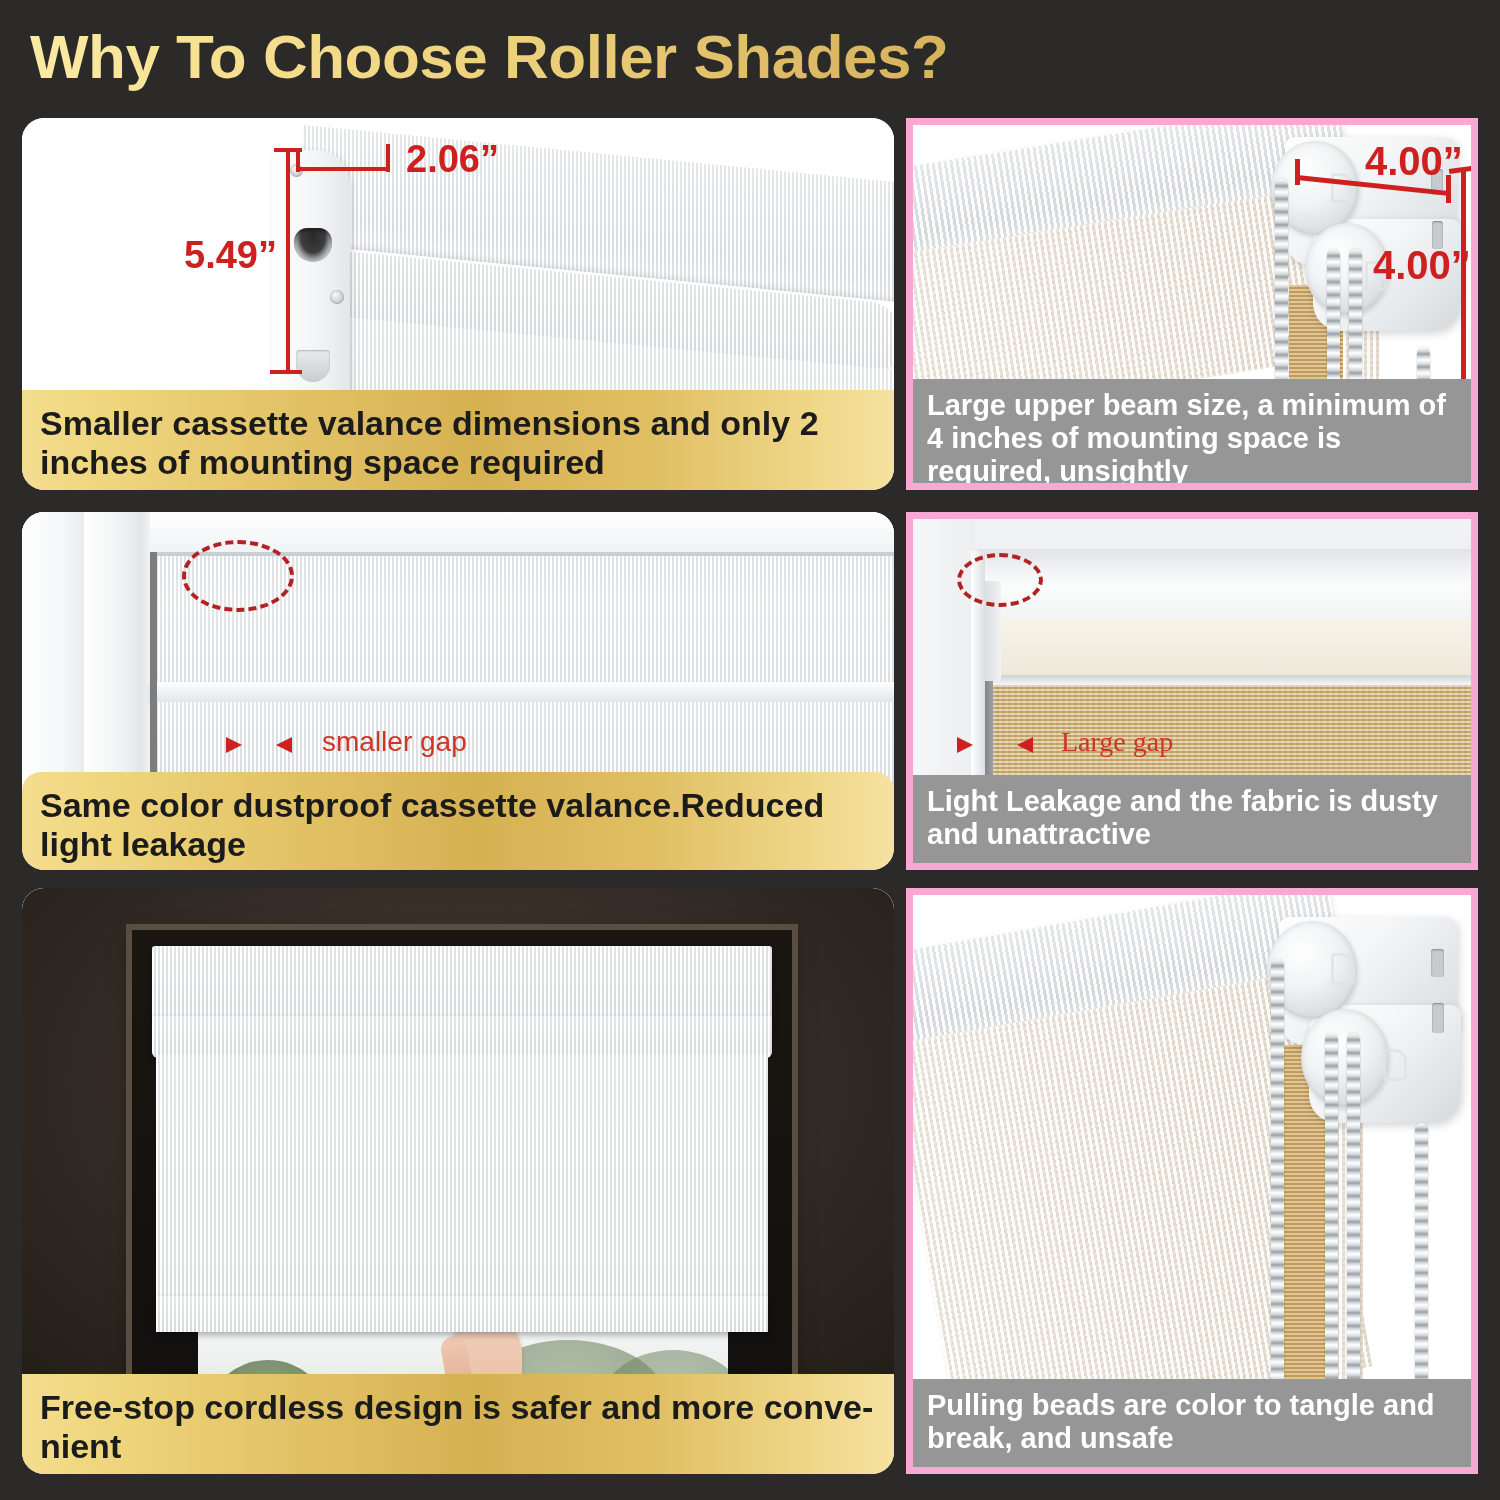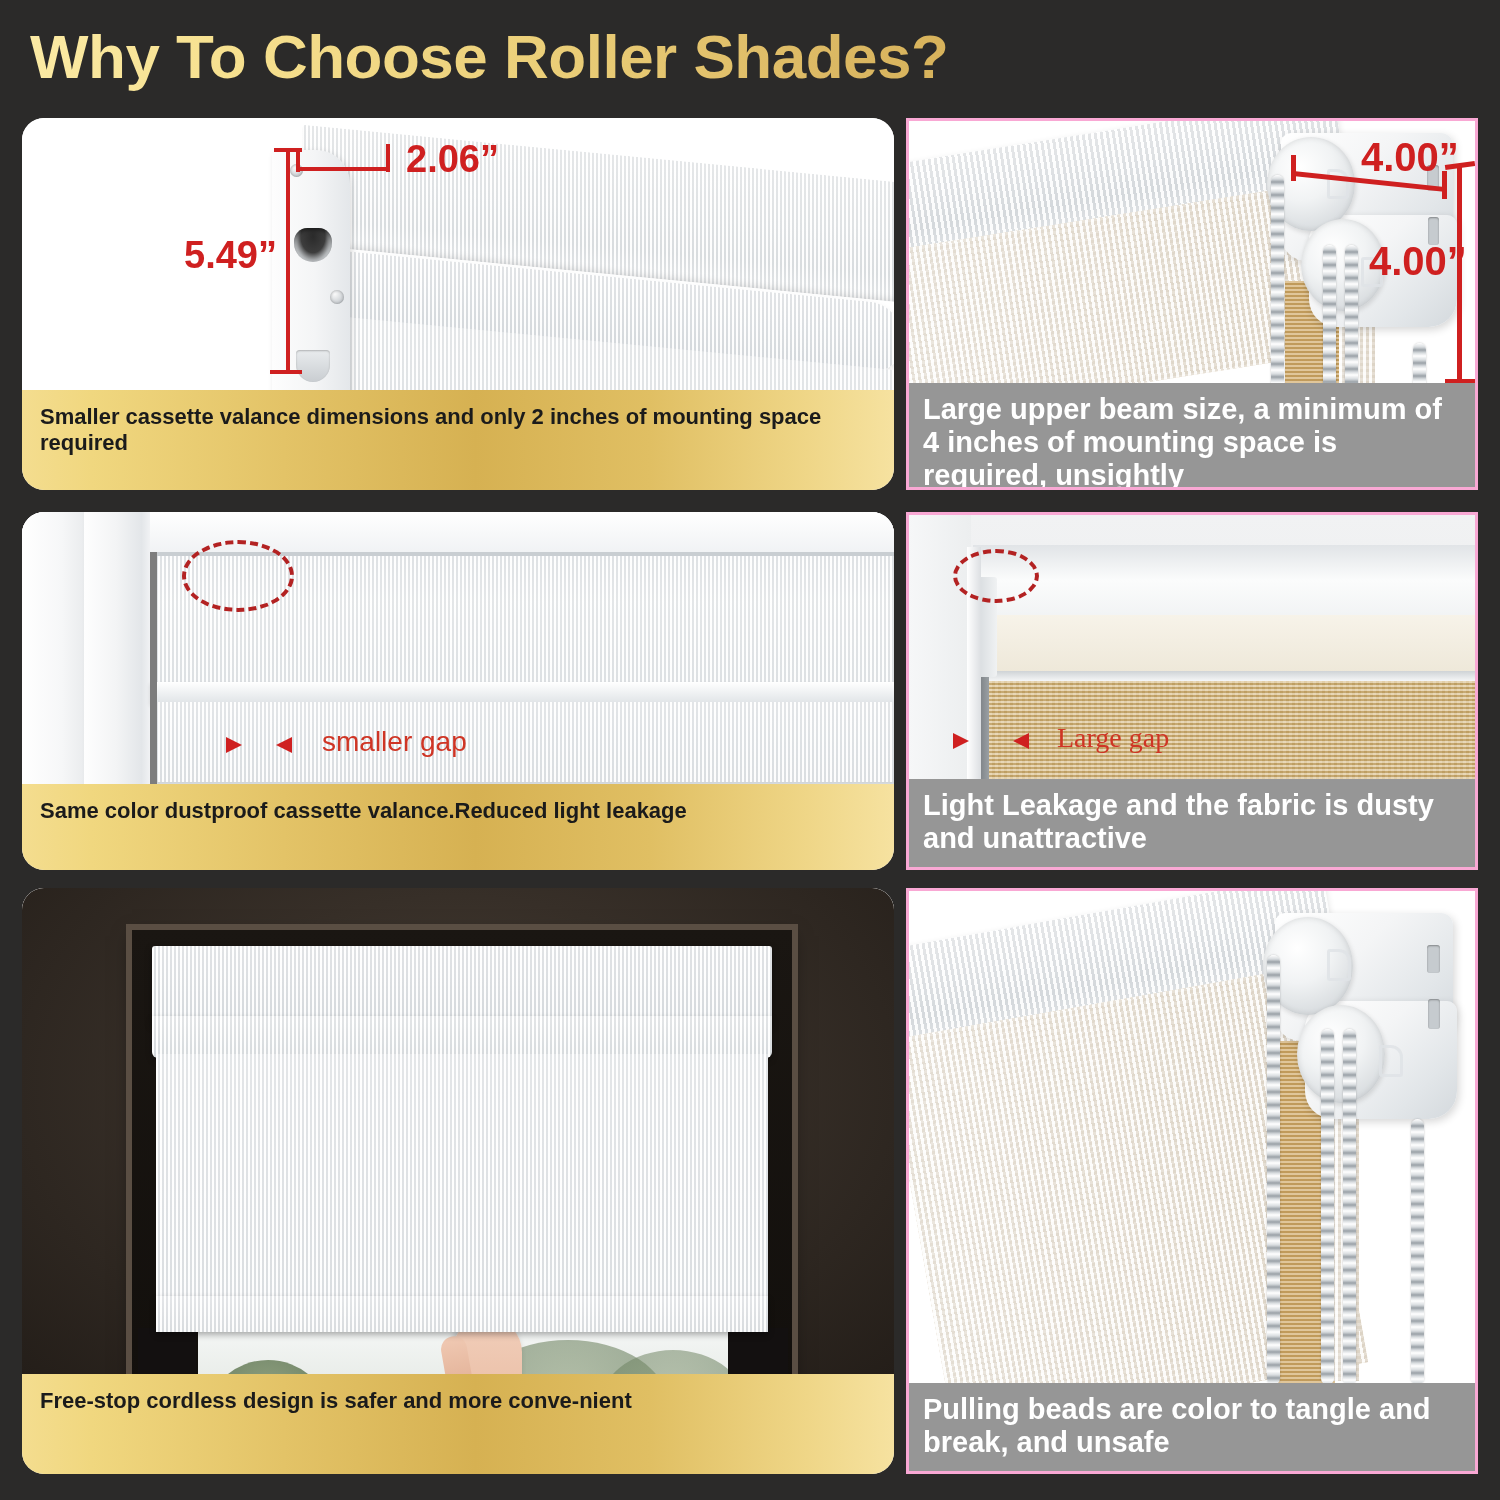--- a/index.html
+++ b/index.html
@@ -33,35 +33,35 @@
     white-space: nowrap;
   }
 
   
   .panel {
     position: absolute;
     overflow: hidden;
     background: #ffffff;
   }
   .panel.rounded { border-radius: 22px; }
-  .panel.squared { border: 3px solid #f9a8d4; }
+  .panel.squared { border: 7px solid #f9a8d4; }
 
   .photo {
     position: absolute;
     left: 0; top: 0; right: 0;
     overflow: hidden;
     background: #fff;
   }
 
   
   .caption {
     position: absolute;
     left: 0; right: 0; bottom: 0;
     padding: 14px 18px 12px 18px;
-    font-size: 22px;
+    font-size: 34px;
     font-weight: bold;
     line-height: 1.16;
   }
   .caption.gold {
     color: #1b1b1b;
     background: linear-gradient(to right,
        #f4dd8f 0%, #f0d77f 8%, #e3c367 30%, #d6b152 52%,
        #e0bf63 72%, #efd687 90%, #f6e2a0 100%);
   }
   .caption.gray {
@@ -441,21 +441,21 @@
 
       <div class="gap-bar" style="left:128px; top:40px; width:7px; height:236px;"></div>
 
       <div class="dashed-ellipse" style="left:160px; top:28px; width:112px; height:72px;"></div>
 
       <div class="arrow-r" style="left:204px; top:225px;"></div>
       <div class="arrow-l" style="left:254px; top:225px;"></div>
       <div class="gap-label" style="left:300px; top:214px;">smaller gap</div>
     </div>
 
-    <div class="caption gold" style="height:86px;">Same color dustproof cassette valance.Reduced light leakage</div>
+    <div class="caption gold" style="height:98px;border-radius:19px;">Same color dustproof cassette valance.Reduced light leakage</div>
   </div>
 
   <div class="panel squared" style="left:906px; top:512px; width:572px; height:358px;">
 
     <div class="photo" style="height:268px;font-family:Liberation Serif, serif;">
       <div id="p4-bg"></div>
       <div id="p4-left"></div>
       <div id="p4-tube"></div>
       <div id="p4-beam"></div>
       <div id="p4-beamedge"></div>

